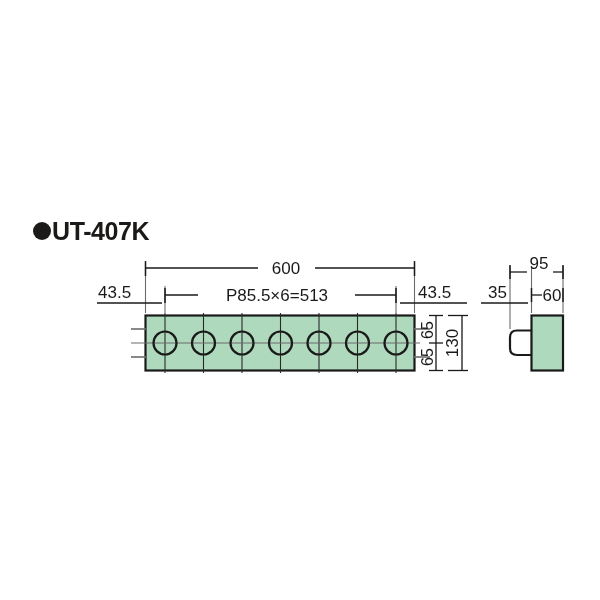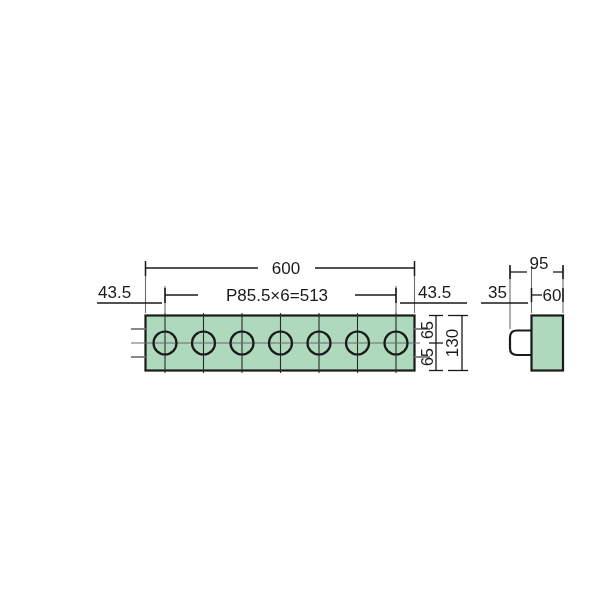--- a/index.html
+++ b/index.html
@@ -55,20 +55,24 @@
     font-family: "Liberation Sans", sans-serif;
     font-size: 16px;
     fill: #1a1a1a;
   }
 </style>
 </head>
 <body>
 
 <div id="page">
 
+  <div id="title-row">
+    <span id="title-bullet"></span>
+    <span id="title-text">UT-407K</span>
+  </div>
 
   <svg id="drawing" width="600" height="600" viewBox="0 0 600 600">
 
     <g>
 
       <rect x="145.5" y="315.5" width="269" height="55" fill="#aed9bc" stroke="#1a1a1a" stroke-width="2.2"></rect>
 
       <g stroke="#2a2a2a" stroke-width="1.1">
         <line x1="165" y1="313" x2="165" y2="373"></line>
         <line x1="203.5" y1="313" x2="203.5" y2="373"></line>

